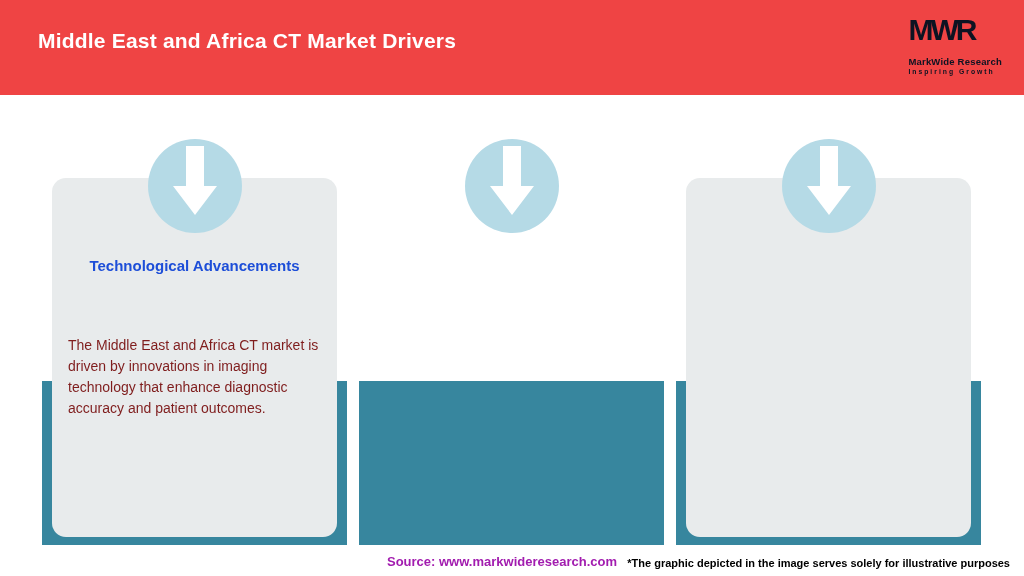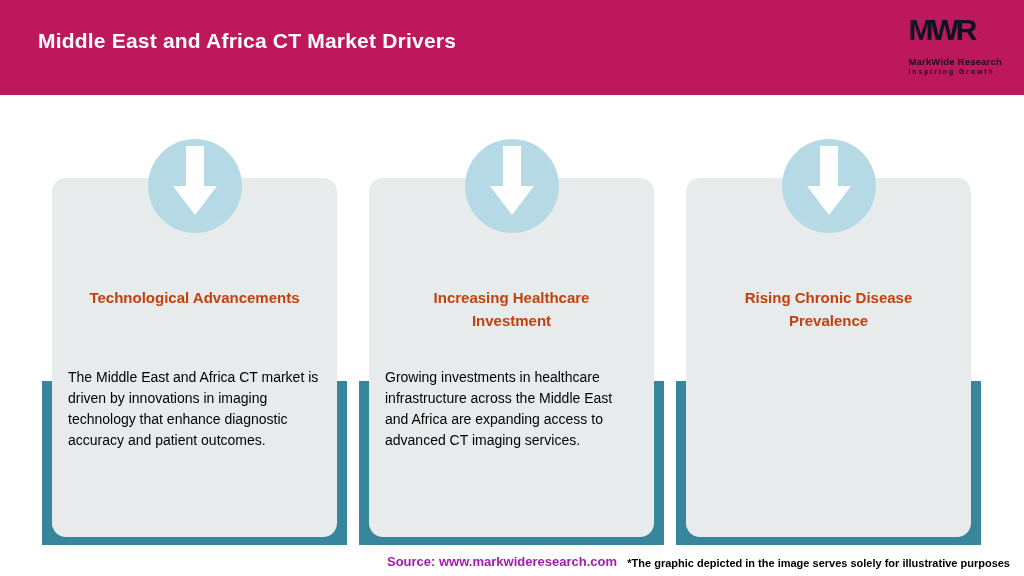--- a/index.html
+++ b/index.html
@@ -3,21 +3,21 @@
 <meta charset="utf-8">
 <style>
   * { margin:0; padding:0; box-sizing:border-box; }
   html,body { width:1024px; height:576px; }
   body { background:#ffffff; font-family:"Liberation Sans", sans-serif; }
   .page { position:relative; width:1024px; height:576px; background:#ffffff; overflow:hidden; }
 
   
   .header {
     position:absolute; top:0; left:0; width:1024px; height:95px;
-    background:#be185d;
+    background:#ef4444;
     display:flex; justify-content:space-between; align-items:center;
     padding:0 22px 14px 38px;
   }
   .page-title { font-size:21px; font-weight:700; color:#ffffff; letter-spacing:0.2px; }
   .logo { text-align:left; color:#0D1322; line-height:1; padding-top:10px; }
   .logo-acronym { font-size:30px; font-weight:800; letter-spacing:-3px; }
   .logo-name { font-size:9.5px; font-weight:700; margin-top:12px; letter-spacing:0.2px; }
   .logo-tagline { font-size:6.8px; font-weight:700; letter-spacing:2px; margin-top:3px; }
 
   
@@ -28,24 +28,24 @@
     position:absolute; left:10px; top:39px; width:285px; height:359px;
     background:#E8EBEC; border-radius:14px; z-index:1;
   }
   .circle {
     position:absolute; left:50%; top:0; transform:translateX(-50%);
     width:94px; height:94px; border-radius:50%; background:#B5DAE6;
     display:flex; justify-content:center; z-index:2;
   }
   .circle svg { margin-top:7px; display:block; }
   .card-title {
-    margin:108px 28px 0; text-align:center;
-    font-size:15px; font-weight:700; color:#c2410c; line-height:23px; min-height:46px;
+    margin:76px 28px 0; text-align:center;
+    font-size:15px; font-weight:700; color:#1d4ed8; line-height:23px; min-height:46px;
   }
-  .card-desc { margin:35px 16px 0; font-size:14px; line-height:21px; color:#000000; }
+  .card-desc { margin:35px 16px 0; font-size:14px; line-height:21px; color:#7f1d1d; }
 
   
   .source {
     position:absolute; left:0; right:20px; top:554px; text-align:center;
     font-size:13px; font-weight:700; color:#a21caf;
   }
   .disclaimer {
     position:absolute; right:14px; top:557px;
     font-size:11px; font-weight:600; color:#000000;
   }
@@ -79,35 +79,30 @@
       </div>
     </section>
 
     <section class="column">
       <div class="shadow"></div>
       <div class="circle">
         <svg width="46" height="70" viewBox="0 0 46 70">
           <path d="M14 0 h18 v40 h13 L23 69 L1 40 h13 Z" fill="#ffffff"></path>
         </svg>
       </div>
-      <div class="card">
-        <h2 class="card-title">Increasing Healthcare Investment</h2>
-        <p class="card-desc">Growing investments in healthcare infrastructure across the Middle East and Africa are expanding access to advanced CT imaging services.</p>
-      </div>
     </section>
 
     <section class="column">
       <div class="shadow"></div>
       <div class="circle">
         <svg width="46" height="70" viewBox="0 0 46 70">
           <path d="M14 0 h18 v40 h13 L23 69 L1 40 h13 Z" fill="#ffffff"></path>
         </svg>
       </div>
       <div class="card">
-        <h2 class="card-title">Rising Chronic Disease Prevalence</h2>
       </div>
     </section>
 
   </main>
 
   <footer>
     <div class="source">Source: www.markwideresearch.com</div>
     <div class="disclaimer">*The graphic depicted in the image serves solely for illustrative purposes</div>
   </footer>
 

